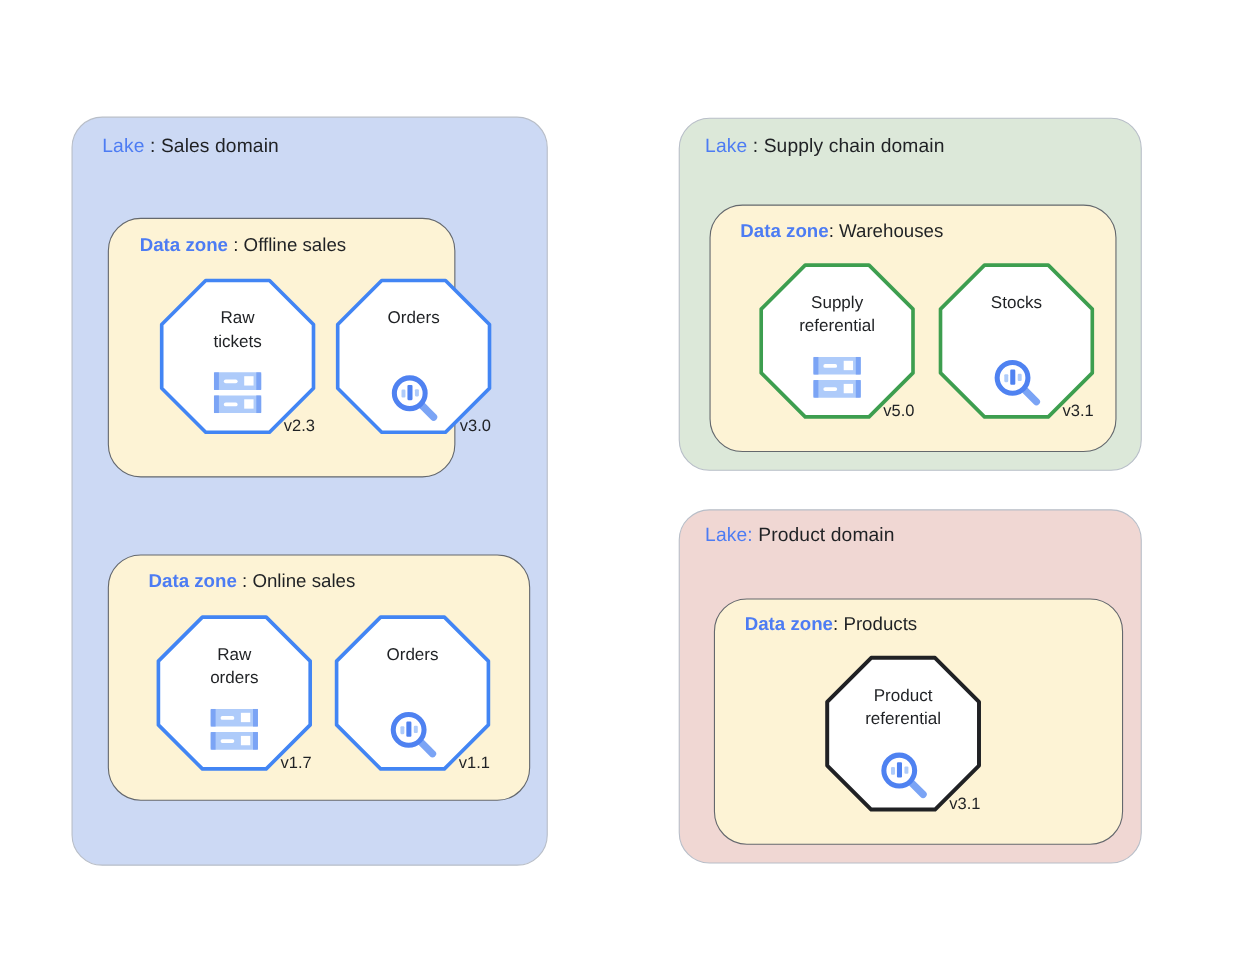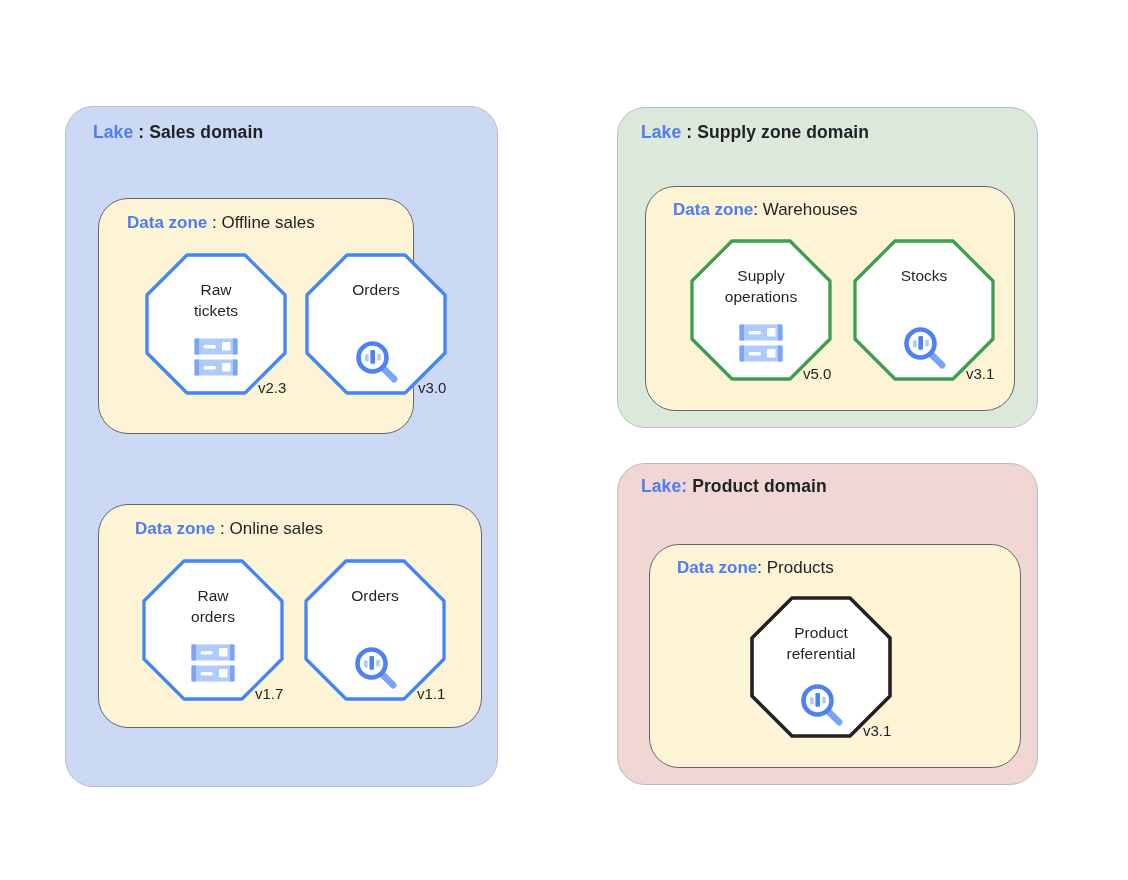--- a/index.html
+++ b/index.html
@@ -4,21 +4,21 @@
 <style>
   html,body{margin:0;padding:0;background:#ffffff;}
   .canvas{
     position:relative;width:1128px;height:880px;background:#ffffff;overflow:hidden;
     font-family:"Liberation Sans","DejaVu Sans",sans-serif;color:var(--text-dark,#1f2124);
   }
   .lake{position:absolute;border:1.5px solid var(--lake-border,#b8bec8);border-radius:28px;box-sizing:border-box;}
   .lake-sales{left:65px;top:106px;width:433px;height:681px;background:var(--lake-sales-bg,#ccd9f4);}
   .lake-supply{left:617px;top:107px;width:421px;height:321px;background:var(--lake-supply-bg,#dce8d9);}
   .lake-product{left:617px;top:463px;width:421px;height:322px;background:var(--lake-product-bg,#f0d7d3);}
-  .lake-title{position:absolute;font-size:17.5px;font-weight:700;white-space:pre;letter-spacing:.1px;}
+  .lake-title{position:absolute;font-size:17.5px;font-weight:400;white-space:pre;letter-spacing:.1px;}
   .lake-title .prefix{color:var(--accent-blue,#4d7cf3);}
   .lake-title .sep,.lake-title .name{color:var(--text-dark,#1f2124);}
   .zone{position:absolute;background:var(--zone-bg,#fdf3d5);border:1.3px solid var(--zone-border,#64686d);border-radius:30px;box-sizing:border-box;}
   .zone-title{position:absolute;font-size:17px;white-space:pre;}
   .zone-title .prefix{color:var(--accent-blue,#4d7cf3);font-weight:700;}
   .zone-title .sep,.zone-title .name{color:var(--text-dark,#1f2124);font-weight:400;}
   .asset{position:absolute;width:142px;height:142px;}
   .octagon{position:absolute;left:0;top:0;overflow:visible;}
   .oct-shape{fill:#ffffff;stroke-linejoin:round;}
   .oct-stroke-blue{stroke:var(--oct-blue,#4285f4);stroke-width:3.3px;}
@@ -131,31 +131,31 @@
               <rect class="mag-bar" x="17.4" y="12" width="4.6" height="13.8" rx="1"></rect>
               <rect class="mag-bar-light" x="24.2" y="15.8" width="3.6" height="6.6" rx="1"></rect>
             </svg>
         </div>
         <span class="asset-version">v1.1</span>
       </div>
     </div>
   </section>
 
   <section class="lake lake-supply">
-    <div class="lake-title" style="left:23px;top:14px;"><span class="prefix">Lake</span><span class="sep"> : </span><span class="name">Supply zone domain</span></div>
+    <div class="lake-title" style="left:23px;top:14px;"><span class="prefix">Lake</span><span class="sep"> : </span><span class="name">Supply chain domain</span></div>
 
     <div class="zone" style="left:27px;top:78px;width:370px;height:225px;">
       <div class="zone-title" style="left:27px;top:13px;"><span class="prefix">Data zone</span><span class="sep">: </span><span class="name">Warehouses</span></div>
 
       <div class="asset" style="left:44px;top:52px;">
         <svg class="octagon" width="142" height="142" viewBox="0 0 142 142">
             <polygon class="oct-shape oct-stroke-green" points="42,2 100,2 140,42 140,100 100,140 42,140 2,100 2,42"></polygon>
           </svg>
         <div class="asset-label">Supply
-operations</div>
+referential</div>
         <div class="asset-icon">
           <svg width="44" height="38" viewBox="0 0 44 38">
               <rect class="srv-body" x="0.5" y="0.5" width="43" height="16" rx="1.5"></rect>
               <rect class="srv-cap" x="0.5" y="0.5" width="4.5" height="16"></rect>
               <rect class="srv-cap" x="39" y="0.5" width="4.5" height="16"></rect>
               <rect class="srv-dash" x="9.5" y="7" width="12.5" height="3.4" rx="1.7"></rect>
               <rect class="srv-sq" x="28" y="4" width="8.5" height="8.5"></rect>
               <rect class="srv-body" x="0.5" y="21.5" width="43" height="16" rx="1.5"></rect>
               <rect class="srv-cap" x="0.5" y="21.5" width="4.5" height="16"></rect>
               <rect class="srv-cap" x="39" y="21.5" width="4.5" height="16"></rect>

